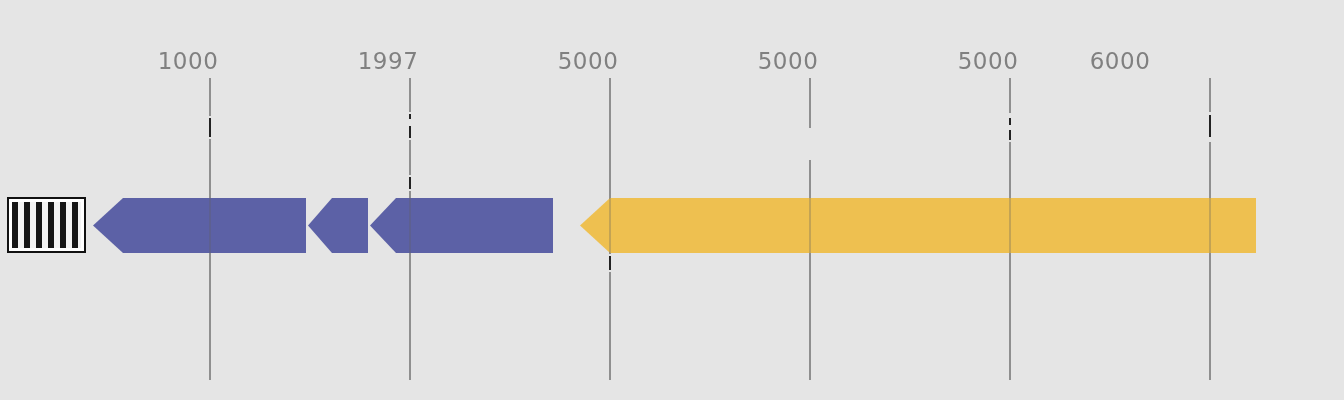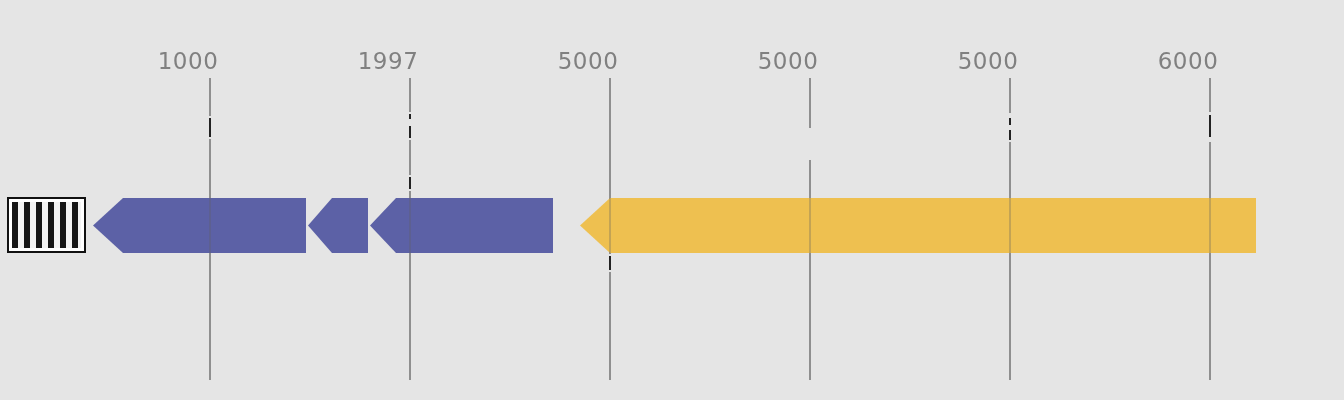--- a/index.html
+++ b/index.html
@@ -91,21 +91,21 @@
     <div class="tick-label" style="left: 788px; top: 50px; color: rgb(128, 128, 128); font-size: 23px;">5000</div>
     <div class="gridline-seg" style="left: 809px; top: 78px; height: 50px; background: rgb(143, 143, 143); width: 2px;"></div>
     <div class="gridline-seg" style="left: 809px; top: 160px; height: 220px; background: rgb(143, 143, 143); width: 2px;"></div>
     <div class="seam" style="left: 809px; top: 198px; height: 55px;"></div>
     <div class="tick-label" style="left: 988px; top: 50px; color: rgb(128, 128, 128); font-size: 23px;">5000</div>
     <div class="gridline-seg" style="left: 1009px; top: 78px; height: 35px; background: rgb(143, 143, 143); width: 2px;"></div>
     <div class="gridline-seg" style="left: 1009px; top: 142px; height: 238px; background: rgb(143, 143, 143); width: 2px;"></div>
     <div class="tick-dash" style="left: 1009px; top: 118px; height: 7px;"></div>
     <div class="tick-dash" style="left: 1009px; top: 130px; height: 10px;"></div>
     <div class="seam" style="left: 1009px; top: 198px; height: 55px;"></div>
-    <div class="tick-label" style="left: 1188px; top: 50px; color: rgb(128, 128, 128); font-size: 23px;">6000</div>
+    <div class="tick-label" style="left: 1120px; top: 50px; color: rgb(128, 128, 128); font-size: 23px;">6000</div>
     <div class="gridline-seg" style="left: 1209px; top: 78px; height: 34px; background: rgb(143, 143, 143); width: 2px;"></div>
     <div class="gridline-seg" style="left: 1209px; top: 142px; height: 238px; background: rgb(143, 143, 143); width: 2px;"></div>
     <div class="tick-dash" style="left: 1209px; top: 115px; height: 22px;"></div>
     <div class="seam" style="left: 1209px; top: 198px; height: 55px;"></div>
     <div class="hatched-rect" style="left: 7px; top: 197px; width: 79px; height: 56px; border-color: rgb(17, 17, 17);">
       <div class="stripes"></div>
     </div>
     <div class="feature-arrow" style="left: 93px; top: 198px; width: 213px; height: 55px; background: rgb(92, 97, 166); clip-path: polygon(0px 50%, 30px 0px, 100% 0px, 100% 100%, 30px 100%);"></div>
     <div class="feature-arrow" style="left: 308px; top: 198px; width: 60px; height: 55px; background: rgb(92, 97, 166); clip-path: polygon(0px 50%, 24px 0px, 100% 0px, 100% 100%, 24px 100%);"></div>
     <div class="feature-arrow" style="left: 370px; top: 198px; width: 183px; height: 55px; background: rgb(92, 97, 166); clip-path: polygon(0px 50%, 26px 0px, 100% 0px, 100% 100%, 26px 100%);"></div>

